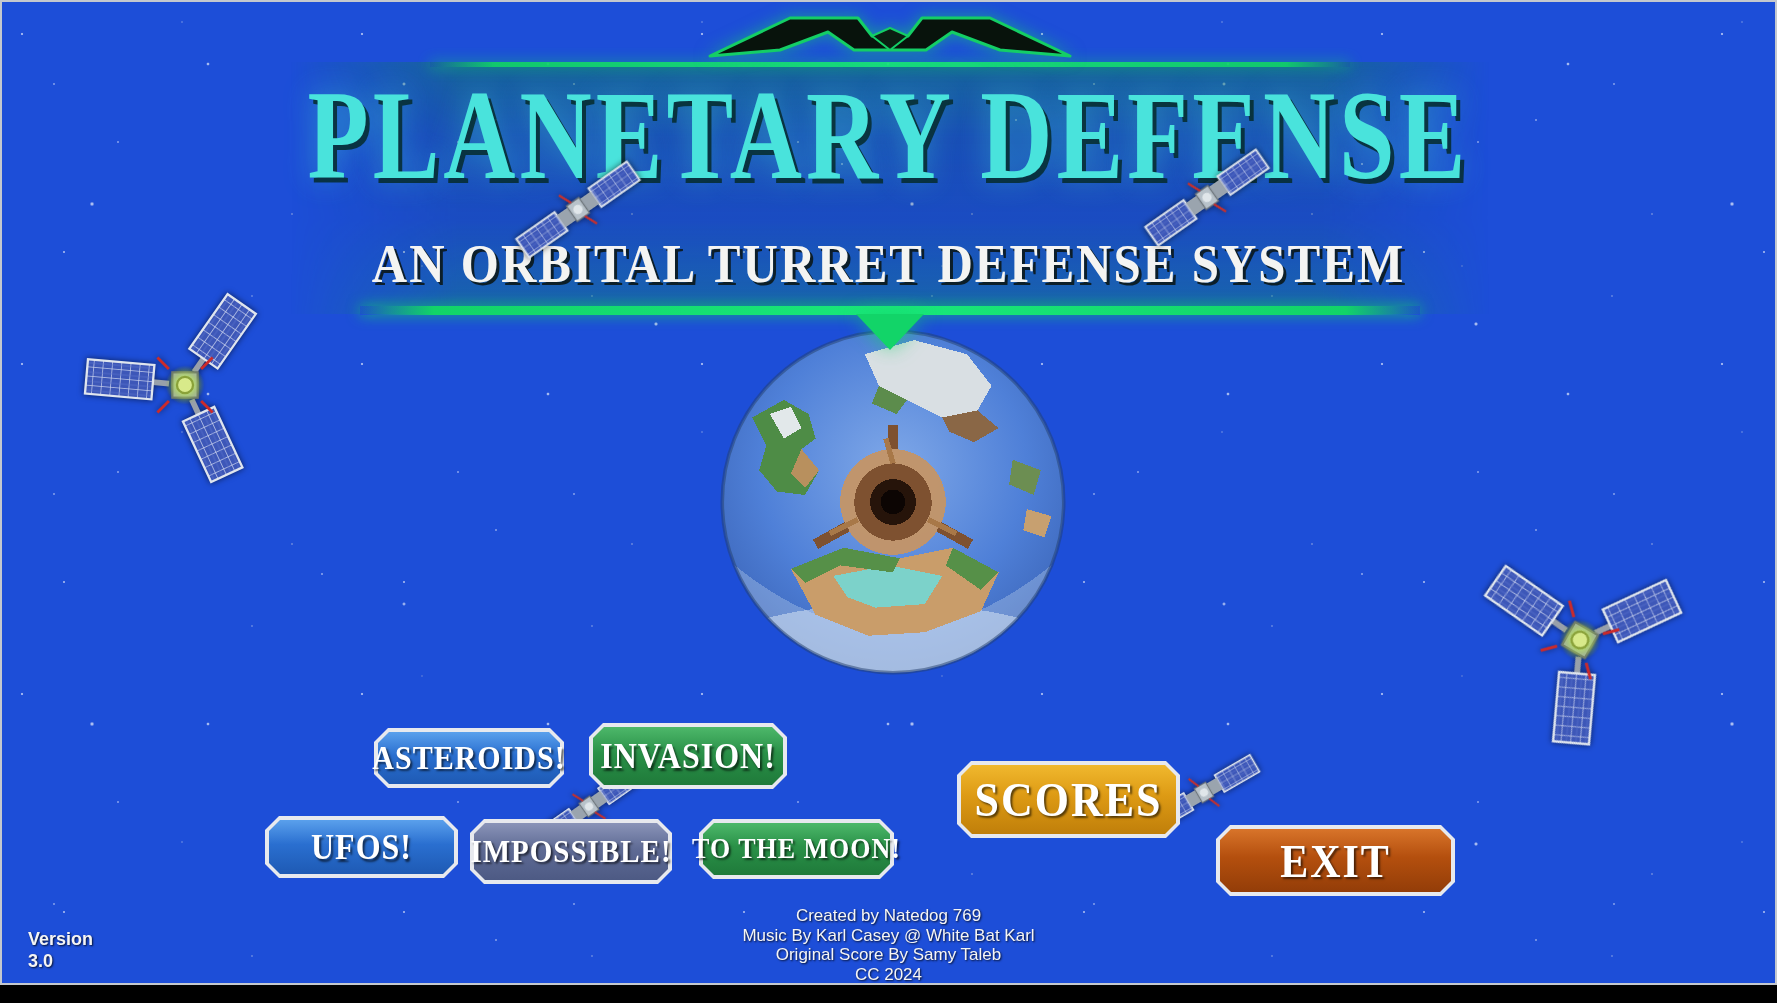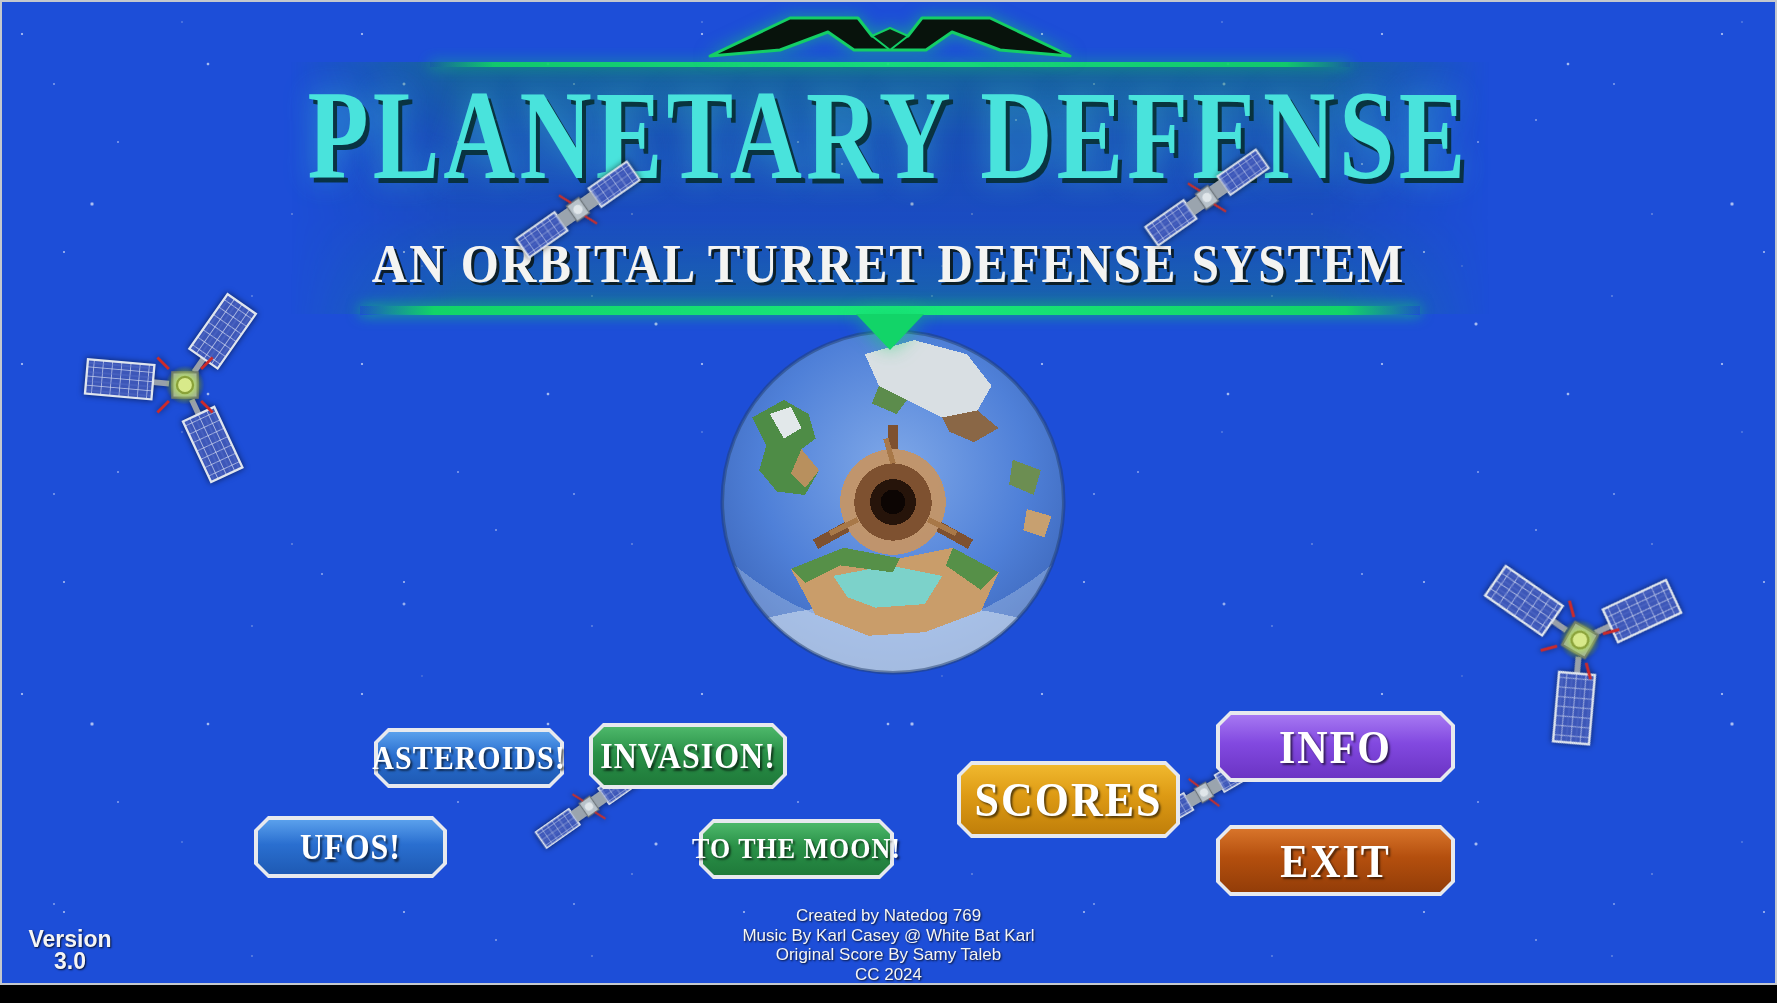--- a/index.html
+++ b/index.html
@@ -99,22 +99,22 @@
   .c-green  .b-fill { background:linear-gradient(180deg,#4db86a,#2a9148 45%,#1f7a3a); }
   .c-slate  .b-fill { background:linear-gradient(180deg,#8a94b8,#5f6b95 45%,#4d5a84); }
   .c-amber  .b-fill { background:linear-gradient(180deg,#f0b82e,#dd9a14 45%,#c07f0a); }
   .c-purple .b-fill { background:linear-gradient(180deg,#a678f2,#8249e0 45%,#6b34c4); }
   .c-rust   .b-fill { background:linear-gradient(180deg,#d8742a,#b44f0e 45%,#933d08); }
 
   
   .credits { position:absolute; left:0; right:0; top:906px; z-index:4; text-align:center;
     color:#f5f5f5; font-weight:400; font-size:17px; line-height:19.5px;
     text-shadow:1px 1px 2px rgba(0,0,0,.8); }
-  .version { position:absolute; left:28px; top:928px; width:84px; z-index:4; text-align:center;
-    color:#f5f5f5; font-weight:700; font-size:23px; line-height:22px;
+  .version { position:absolute; left:28px; top:928px; width:84px; z-index:4; text-align:left;
+    color:#f5f5f5; font-weight:700; font-size:18px; line-height:22px;
     text-shadow:1px 1px 2px rgba(0,0,0,.8); }
 </style>
 </head>
 <body>
 
 <div class="stage">
 
   <div class="stars stars-a"></div>
   <div class="stars stars-b"></div>
   <div class="stars stars-c"></div>
@@ -231,40 +231,40 @@
   <div class="btn c-blue" style="left:374px; top:728px; width:190px; height:60px;">
     <div class="b-bor"></div>
     <div class="b-fill"></div>
     <div class="b-lbl" style="font-size:30px;">ASTEROIDS!</div>
   </div>
   <div class="btn c-green" style="left:589px; top:723px; width:198px; height:66px;">
     <div class="b-bor"></div>
     <div class="b-fill"></div>
     <div class="b-lbl" style="font-size:32px;">INVASION!</div>
   </div>
-  <div class="btn c-blue" style="left:254px; top:816px; width:193px; height:62px;">
+  <div class="btn c-blue" style="left:265px; top:816px; width:193px; height:62px;">
     <div class="b-bor"></div>
     <div class="b-fill"></div>
     <div class="b-lbl" style="font-size:32px;">UFOS!</div>
   </div>
+  <div class="btn c-slate" style="left:470px; top:819px; width:202px; height:65px;">
+    <div class="b-bor"></div>
+    <div class="b-fill"></div>
+    <div class="b-lbl" style="font-size:29px;">IMPOSSIBLE!</div>
+  </div>
   <div class="btn c-green" style="left:699px; top:819px; width:195px; height:60px;">
     <div class="b-bor"></div>
     <div class="b-fill"></div>
     <div class="b-lbl" style="font-size:26px;">TO THE MOON!</div>
   </div>
 
   <div class="btn c-amber" style="left:957px; top:761px; width:223px; height:77px;padding-left:48px;">
     <div class="b-bor"></div>
     <div class="b-fill"></div>
     <div class="b-lbl" style="font-size:44px; letter-spacing:2px;">SCORES</div>
-  </div>
-  <div class="btn c-purple" style="left:1216px; top:711px; width:239px; height:71px;">
-    <div class="b-bor"></div>
-    <div class="b-fill"></div>
-    <div class="b-lbl" style="font-size:42px; letter-spacing:2px;">INFO</div>
   </div>
   <div class="btn c-rust" style="left:1216px; top:825px; width:239px; height:71px;">
     <div class="b-bor"></div>
     <div class="b-fill"></div>
     <div class="b-lbl" style="font-size:42px; letter-spacing:2px;">EXIT</div>
   </div>
 
   <div class="credits">
     <div>Created by Natedog 769</div>
     <div>Music By Karl Casey @ White Bat Karl</div>

